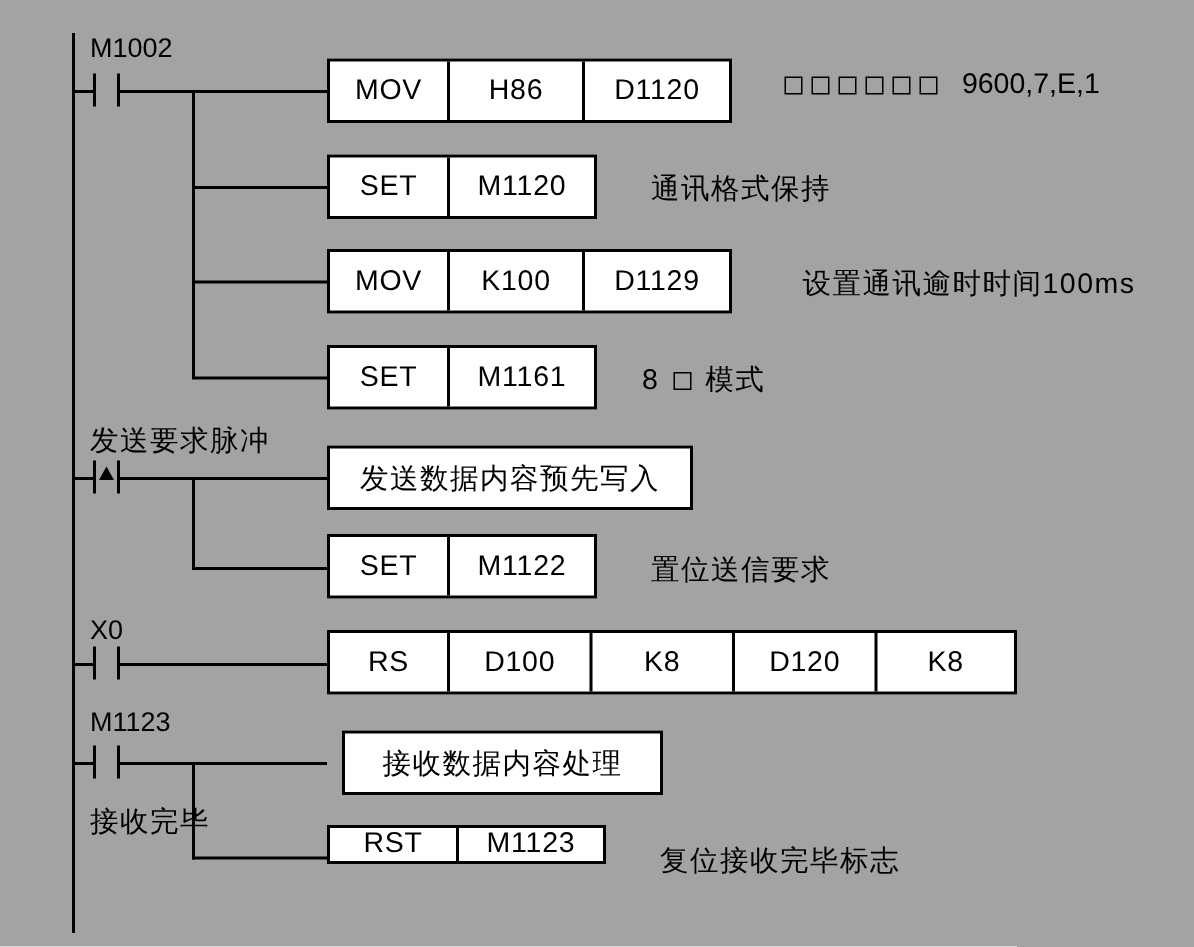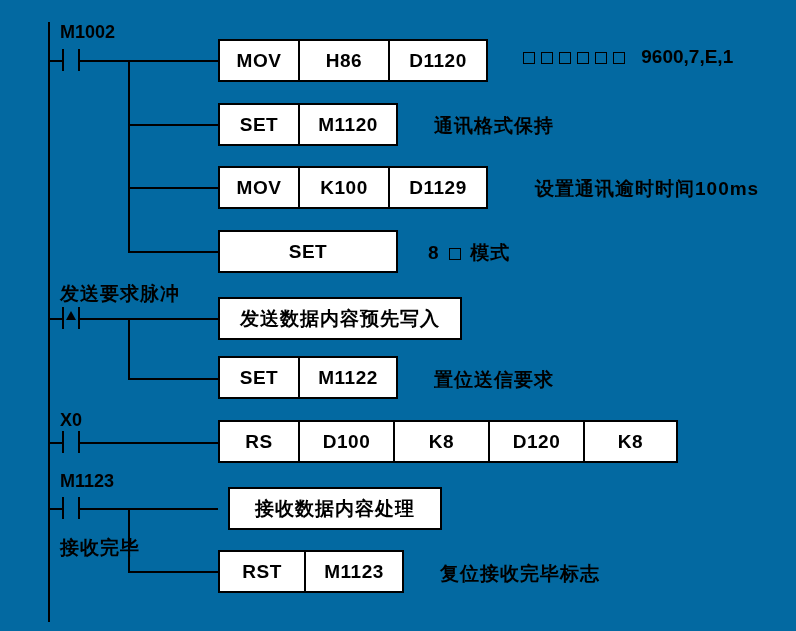--- a/index.html
+++ b/index.html
@@ -8,23 +8,22 @@
     background: #ffffff;
   }
   body {
     font-family: "Liberation Sans", "DejaVu Sans", sans-serif;
     color: #000000;
   }
   #canvas {
     position: relative;
     width: 796px;
     height: 631px;
-    background: #0369a1;
+    background: #a3a3a3;
     overflow: hidden;
-    font-weight: bold;
   }
   .rail {
     position: absolute;
     background: #000000;
   }
   .vline { width: 2px; }
   .hline { height: 2px; }
   .box {
     position: absolute;
     border: 2px solid #000000;
@@ -125,20 +124,21 @@
 
   <div class="box" style="left:218px; top:166px; width:270px; height:43px;">
     <div class="cell" style="flex:0 0 78px;">MOV</div>
     <div class="cell" style="flex:0 0 90px;">K100</div>
     <div class="cell">D1129</div>
   </div>
   <div class="label cjk" style="left:520px; top:176px;margin-left:15px;">设置通讯逾时时间100ms</div>
 
   <div class="box" style="left:218px; top:230px; width:180px; height:43px;">
     <div class="cell" style="flex:0 0 78px;">SET</div>
+    <div class="cell">M1161</div>
   </div>
   <div class="label cjk" style="left:428px; top:240px;">
     <span>8</span>
     <span class="sq"></span>
     <span>模式</span>
   </div>
 
   <div class="label cjk" style="left:60px; top:281px;">发送要求脉冲</div>
   <div class="rail hline" style="left:48px; top:318px; width:14px;"></div>
   <div class="contact" style="left:62px; top:307px; width:18px; height:22px;">
@@ -186,19 +186,19 @@
   <div class="label cjk" style="left:60px; top:535px;">接收完毕</div>
   <div class="rail hline" style="left:80px; top:508px; width:50px;"></div>
   <div class="rail vline" style="left:128px; top:508px; height:65px;"></div>
   <div class="rail hline" style="left:128px; top:508px; width:90px;"></div>
   <div class="rail hline" style="left:128px; top:571px; width:90px;"></div>
 
   <div class="box cjk" style="left:228px; top:487px; width:214px; height:43px;">
     <div class="cell">接收数据内容处理</div>
   </div>
 
-  <div class="box" style="left:218px; top:550px; width:186px; height:43px;">
+  <div class="box" style="left:218px; top:550px; width:186px; height:26px;">
     <div class="cell" style="flex:0 0 84px;">RST</div>
     <div class="cell">M1123</div>
   </div>
   <div class="label cjk" style="left:440px; top:561px;">复位接收完毕标志</div>
 
 </div>
 
 </body></html>

